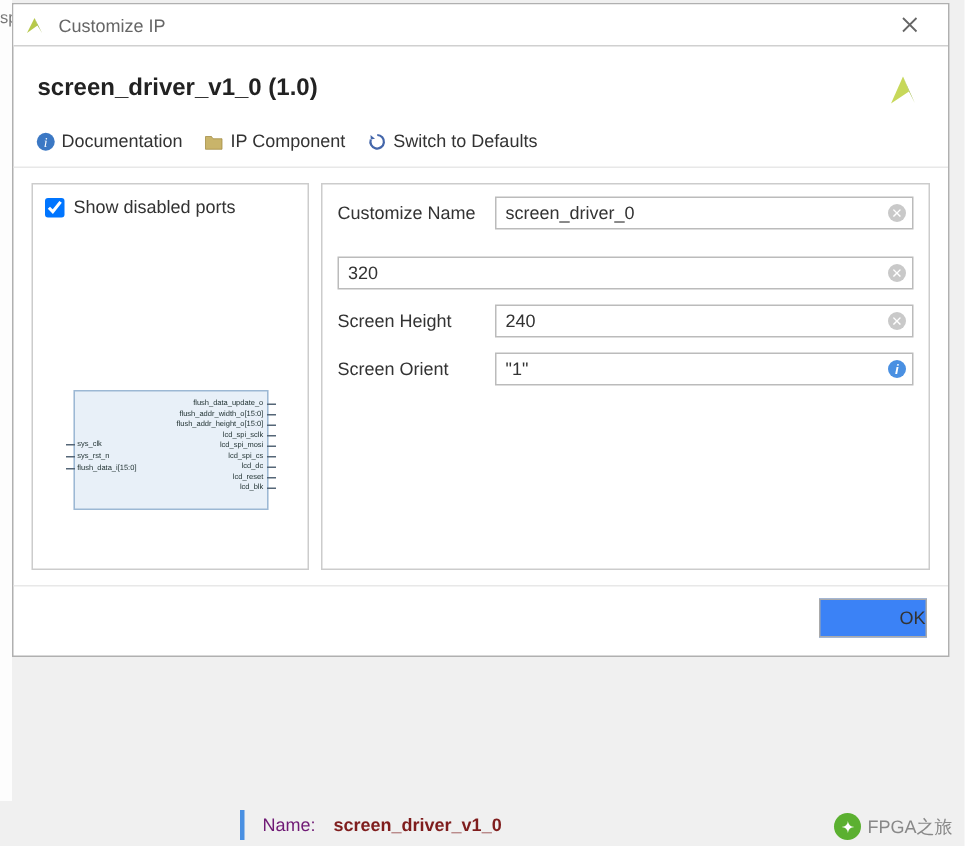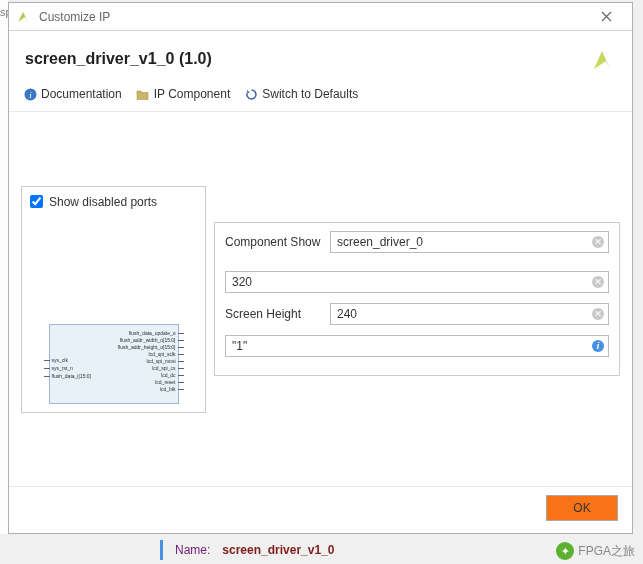--- a/index.html
+++ b/index.html
@@ -10,21 +10,21 @@
     width: 643px;
     height: 564px;
     overflow: hidden;
     position: relative;
   }
   .window {
     position: absolute;
     top: 2px;
     left: 8px;
     width: 625px;
-    height: 532px;
+    height: 436px;
     background: #ffffff;
     border: 1px solid #b0b0b0;
     display: flex;
     flex-direction: column;
   }
   .titlebar {
     height: 28px;
     border-bottom: 1px solid #d0d0d0;
     display: flex;
     align-items: center;
@@ -90,21 +90,20 @@
     display: flex;
     align-items: center;
     justify-content: center;
   }
   .main-area {
     flex: 1;
     display: flex;
     padding: 10px 12px;
     gap: 8px;
     min-height: 0;
-    align-items: center;
   }
   .left-panel {
     width: 185px;
     border: 1px solid #cccccc;
     background: #ffffff;
     padding: 8px;
     display: flex;
     flex-direction: column;
   }
   .checkbox-row {
@@ -208,24 +207,25 @@
     padding: 8px 14px 12px 0;
     display: flex;
     justify-content: flex-end;
     gap: 18px;
     border-top: 1px solid #e8e8e8;
   }
   .btn {
     min-width: 72px;
     height: 26px;
     border: 1px solid #aaaaaa;
-    background: #f97316;
+    background: #3b82f6;
     font-size: 12px;
     cursor: pointer;
     color: #333;
+    text-align: right;
   }
   .bottom-strip {
     position: absolute;
     bottom: 0;
     left: 0;
     right: 0;
     height: 28px;
     display: flex;
     align-items: center;
     padding-left: 160px;
@@ -359,21 +359,21 @@
         <span class="pin" style="right:-6px; top:43px"></span>
         <span class="pin" style="right:-6px; top:50px"></span>
         <span class="pin" style="right:-6px; top:57px"></span>
         <span class="pin" style="right:-6px; top:64px"></span>
       </div>
     </div>
 
     <div class="right-panel">
 
       <div class="form-row">
-        <label>Component Show</label>
+        <label>Customize Name</label>
         <div class="input-wrap">
           <input type="text" value="screen_driver_0" style="">
           <span class="input-icon">
               <span class="clear-x">✕</span>
             </span>
         </div>
       </div>
 
       <div style="height:8px"></div>
 
@@ -390,20 +390,21 @@
         <label>Screen Height</label>
         <div class="input-wrap">
           <input type="text" value="240" style="">
           <span class="input-icon">
               <span class="clear-x">✕</span>
             </span>
         </div>
       </div>
 
       <div class="form-row">
+        <label>Screen Orient</label>
         <div class="input-wrap">
           <input type="text" value="&quot;1&quot;" style="">
           <span class="input-icon">
               <span class="info-i">i</span>
             </span>
         </div>
       </div>
 
     </div>
 

